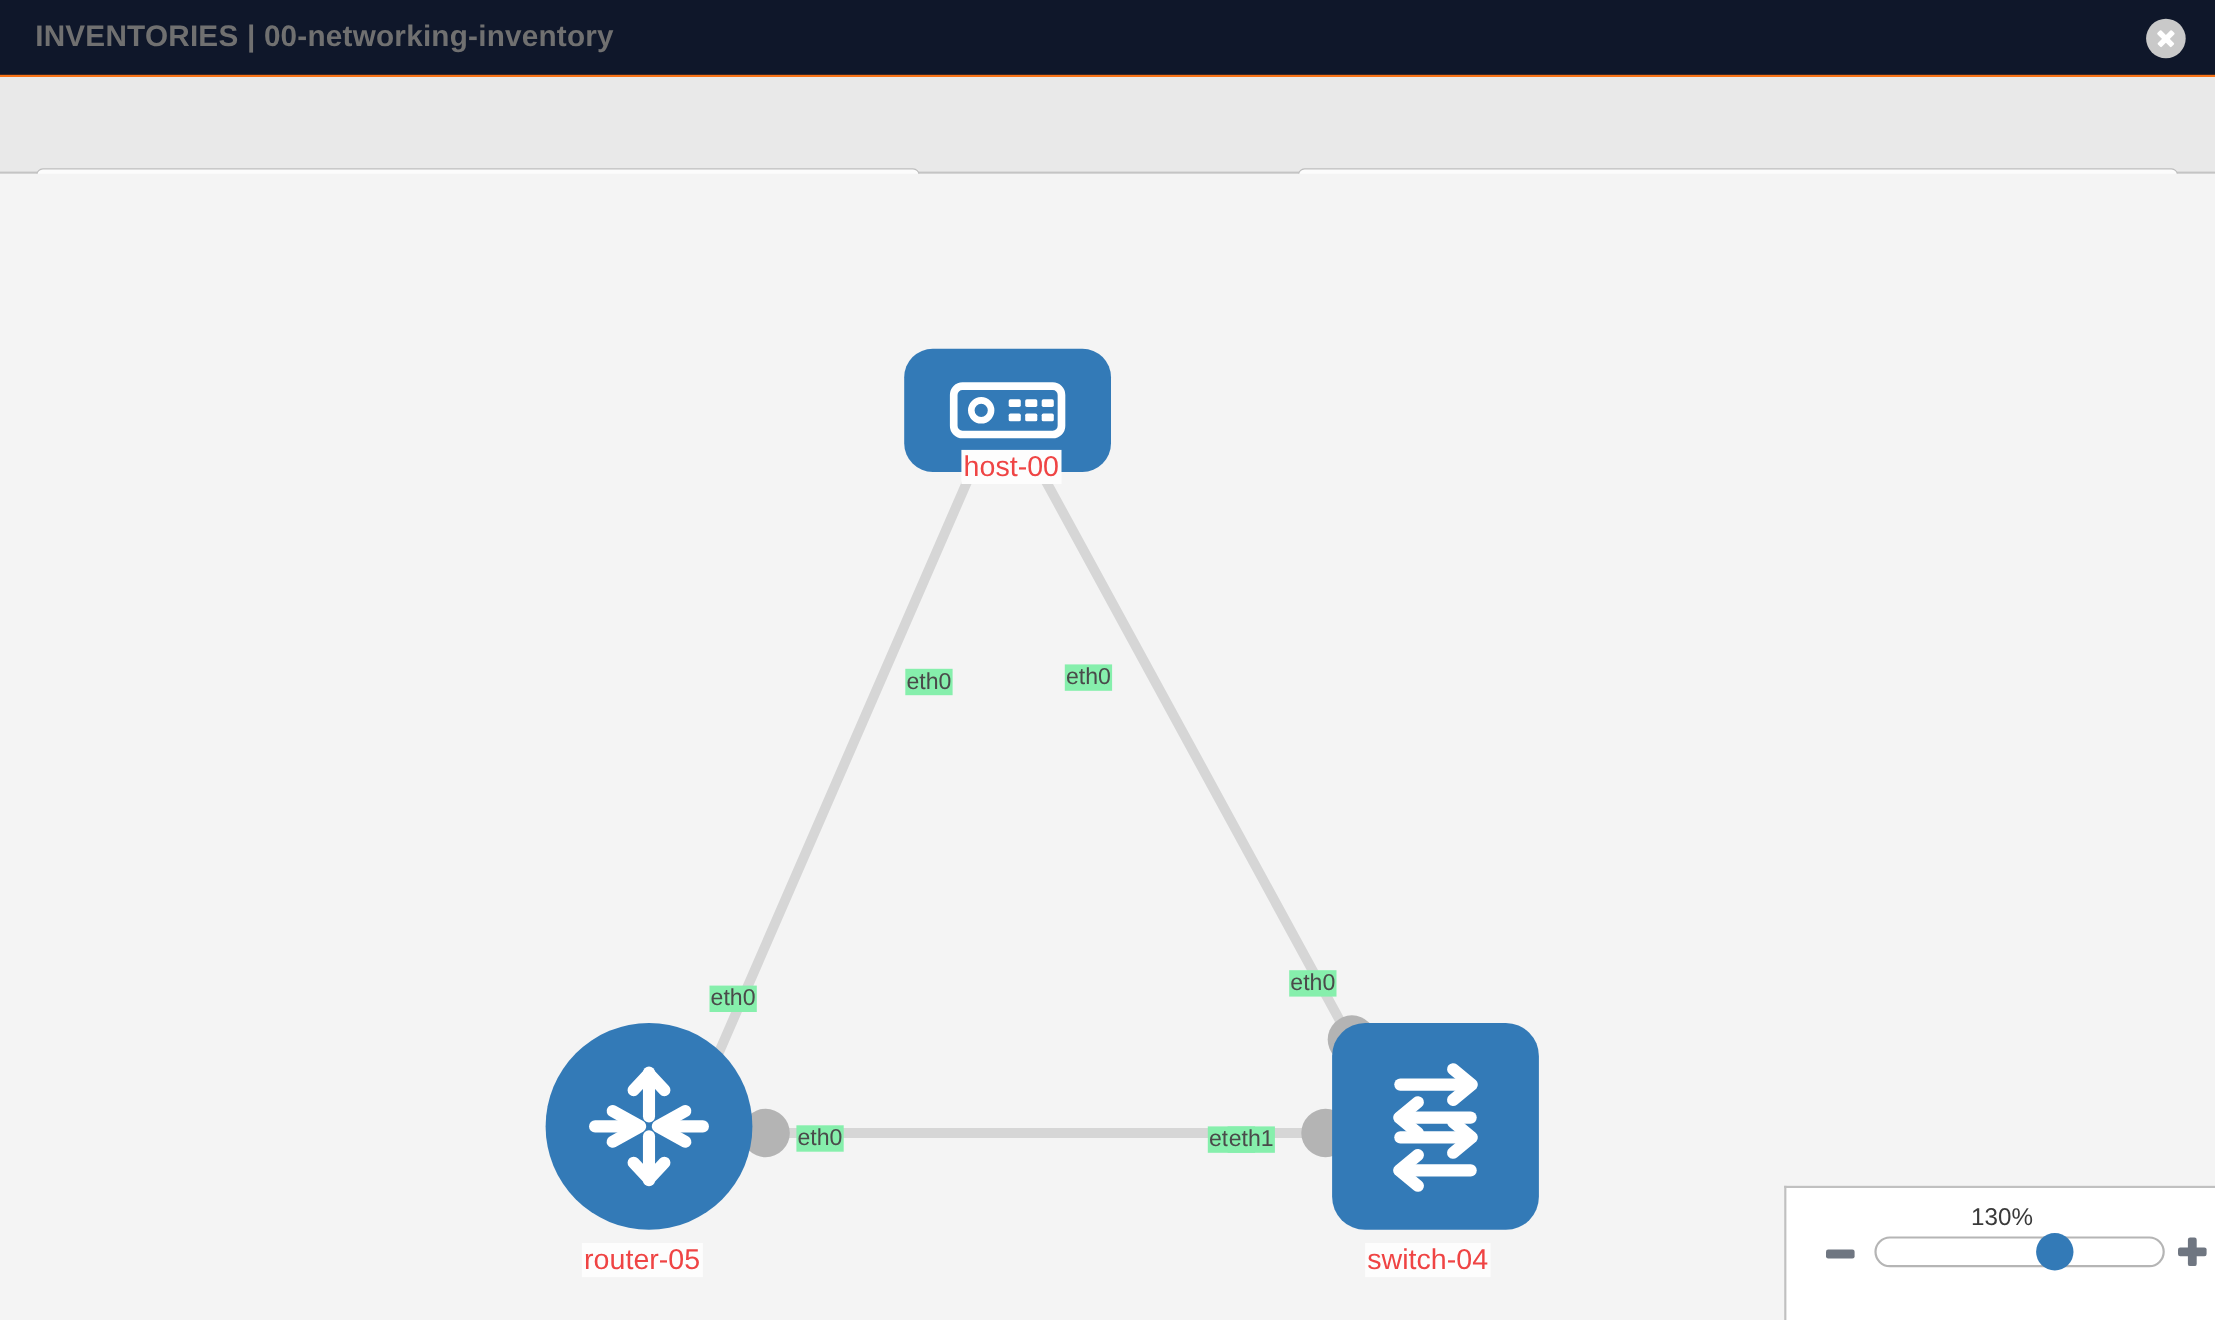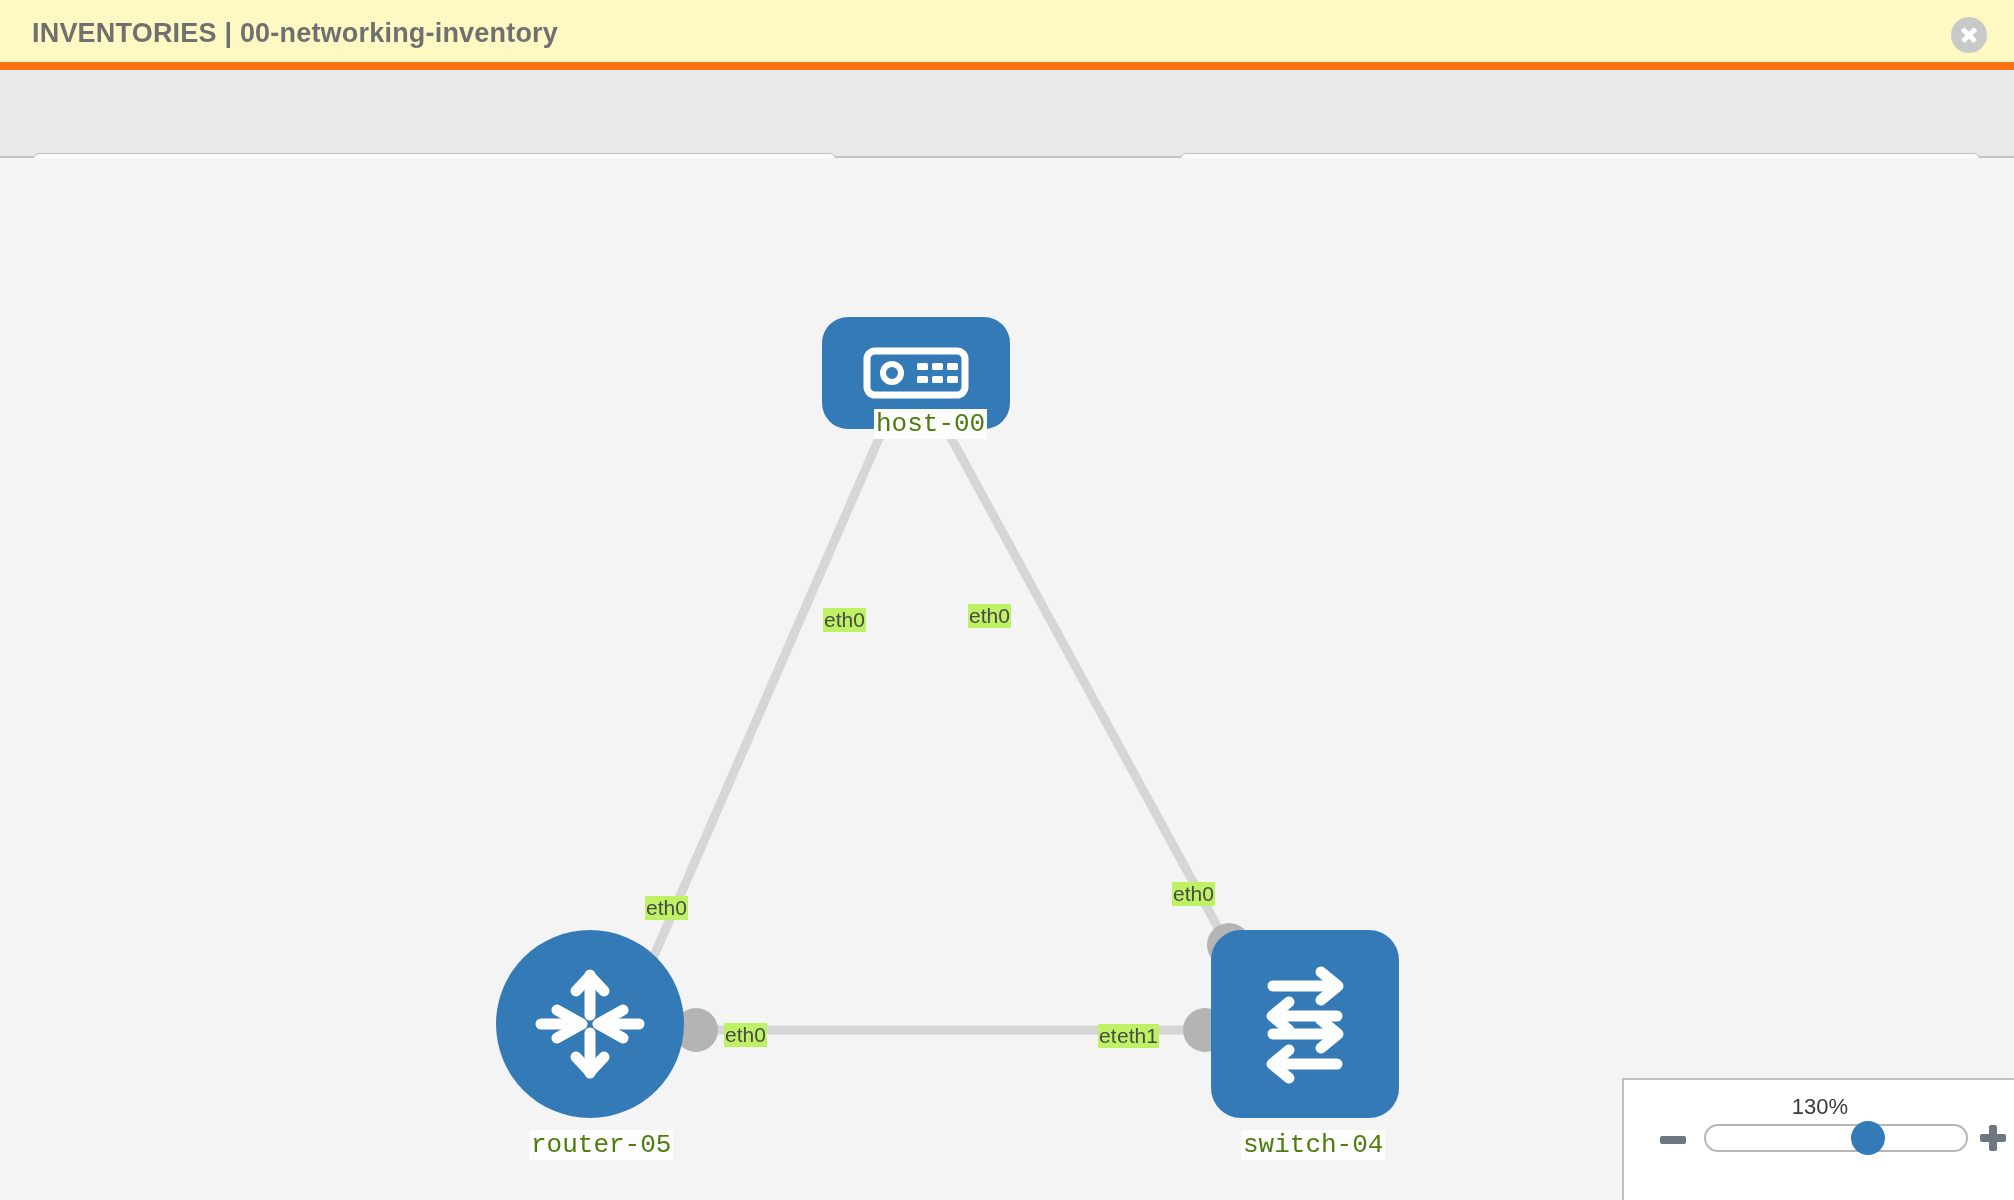--- a/index.html
+++ b/index.html
@@ -7,22 +7,22 @@
     width: 2014px; height: 1200px;
     font-family: "Liberation Sans", sans-serif;
     background: #ffffff;
     overflow: hidden;
   }
 
   
   #header {
     position: absolute; left: 0; top: 0;
     width: 2014px; height: 70px;
-    background: #fef9c3;
-    border-bottom: 8px solid #f97316;
+    background: #0f172a;
+    border-bottom: 2px solid #f97316;
   }
   #page-title {
     position: absolute; left: 32px; top: 18px;
     font-size: 27px; font-weight: bold;
     color: #707070;
     letter-spacing: 0.2px;
     white-space: nowrap;
   }
   #close-btn {
     position: absolute; right: 27px; top: 17px;
@@ -92,25 +92,24 @@
   
   .node { position: absolute; }
   .node-shape {
     position: absolute; left: 0; top: 0;
     background: #337ab7;
     display: flex; align-items: center; justify-content: center;
     cursor: pointer;
   }
   .node-label {
     position: absolute;
-    font-size: 26px; color: #4d7c0f;
+    font-size: 26px; color: #ef4444;
     background: #fdfdfd;
     white-space: nowrap;
     padding: 0 2px;
-    font-family: Liberation Mono, monospace;
   }
 
   #node-host .node-shape   { width: 188px; height: 112px; border-radius: 26px; }
   #node-router .node-shape { width: 188px; height: 188px; border-radius: 50%; }
   #node-switch .node-shape { width: 188px; height: 188px; border-radius: 30px; }
 
   #node-host   { left: 822px; top: 159px; }
   #node-router { left: 496px; top: 772px; }
   #node-switch { left: 1211px; top: 772px; }
 
@@ -119,21 +118,21 @@
     position: absolute;
     width: 44px; height: 44px; border-radius: 50%;
     background: #b4b4b4;
     cursor: pointer;
   }
 
   
   .edge-label {
     position: absolute;
     font-size: 21px; color: #4a4a4a;
-    background: #bef264;
+    background: #86efac;
     white-space: nowrap;
     padding: 0 1px;
   }
 
   
   #zoom-panel {
     position: absolute; left: 1622px; top: 1078px;
     width: 392px; height: 148px;
     background: #ffffff;
     border: 2px solid #c0c0c0;

